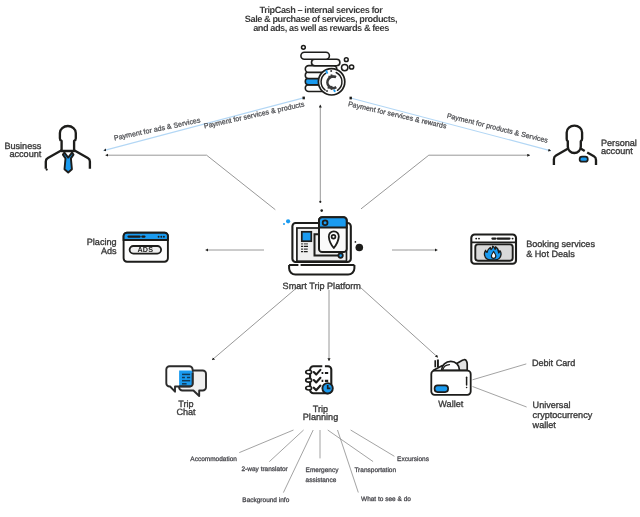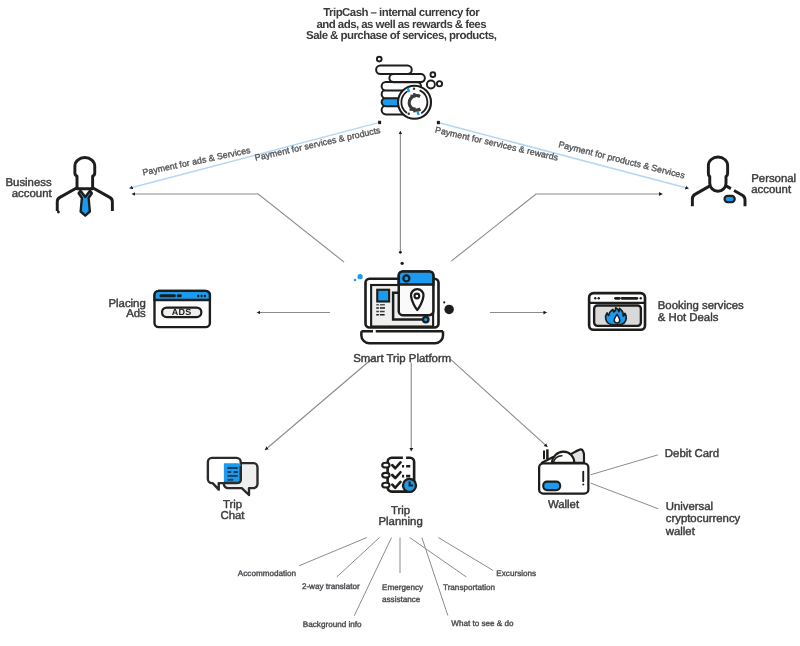--- a/index.html
+++ b/index.html
@@ -216,23 +216,23 @@
       <path d="M433.5,370.2 L442.5,365.6" fill="none" stroke="#1d1d1b" stroke-width="1.7" stroke-linecap="round"></path>
       <path d="M442.8,369.9 c0.7,-3.0 3.4,-5.1 6.7,-5.3" fill="none" stroke="#1d1d1b" stroke-width="1.2" stroke-linecap="round"></path>
       <rect x="431.3" y="370.6" width="39.4" height="24.2" rx="3.3" fill="#fff" stroke="#1d1d1b" stroke-width="1.8"></rect>
       <path d="M466.6,377.3 L466.6,385.0" stroke="#1d1d1b" stroke-width="1.5" fill="none" stroke-linecap="round"></path>
       <circle cx="466.6" cy="387.5" r="0.8" fill="#1d1d1b"></circle>
       <rect x="434.6" y="385.3" width="13.5" height="6.8" rx="3.0" fill="#1a9bf0" stroke="#1d1d1b" stroke-width="1.7"></rect>
     </g>
   </svg>
 
   <div class="txt title" style="left:1px;top:5.6px;width:640px;text-align:center;">
-    <div>TripCash – internal currency for</div>
+    <div>TripCash – internal services for</div>
+    <div>Sale &amp; purchase of services, products,</div>
     <div>and ads, as well as rewards &amp; fees</div>
-    <div>Sale &amp; purchase of services, products,</div>
   </div>
 
   <svg class="layer" viewBox="0 0 640 517">
     <text class="nodetext" x="41.3" y="148.75" text-anchor="end"><tspan x="41.3" dy="0">Business</tspan><tspan x="41.3" dy="8.65">account</tspan></text>
 
     <text class="nodetext" x="601.0" y="145.6" text-anchor="start"><tspan x="601.0" dy="0">Personal</tspan><tspan x="601.0" dy="8.65">account</tspan></text>
 
     <text class="nodetext" x="282.6" y="289.4">Smart Trip Platform</text>
 
     <text class="nodetext" x="116.6" y="245.4" text-anchor="end"><tspan x="116.6" dy="0">Placing</tspan><tspan x="116.6" dy="8.5">Ads</tspan></text>

